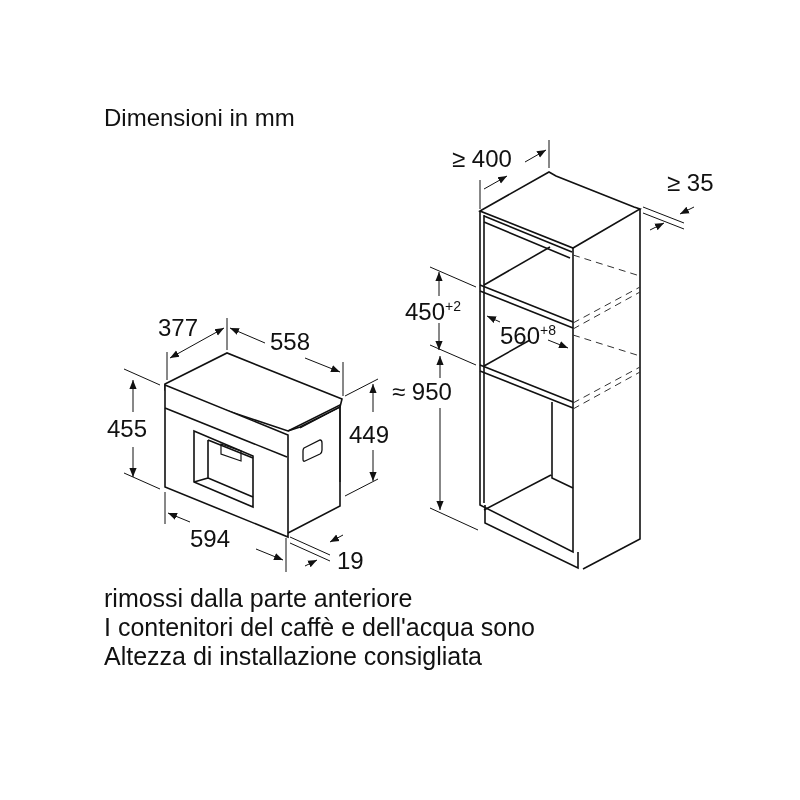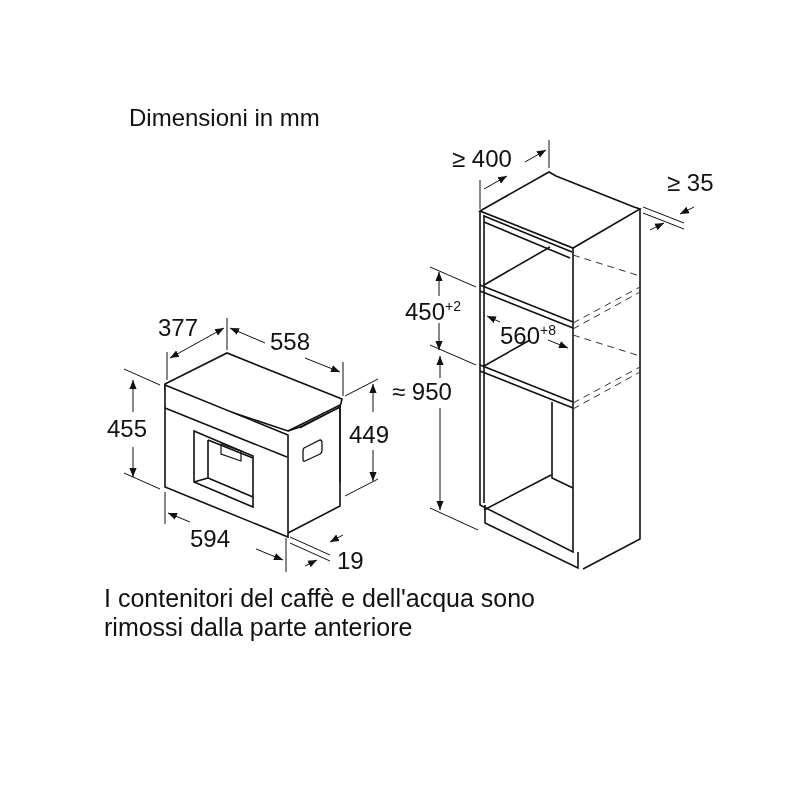--- a/index.html
+++ b/index.html
@@ -1,17 +1,17 @@
 <!DOCTYPE html>
 <html><head>
 <meta charset="utf-8">
 <style>
   html, body { margin:0; padding:0; background:#ffffff; }
   body { width:800px; height:800px; position:relative; overflow:hidden; font-family:"Liberation Sans", sans-serif; color:#111; }
-  .title { position:absolute; left:104px; top:103px; font-size:24px; line-height:30px;margin-left:25px; }
+  .title { position:absolute; left:104px; top:103px; font-size:24px; line-height:30px; }
   .notes { position:absolute; left:104px; top:584px; font-size:25px; line-height:29px; }
   .notes div { white-space:nowrap; }
   svg { position:absolute; left:0; top:0; }
   svg text { font-family:"Liberation Sans", sans-serif; fill:#111; }
   .dim { font-size:24px; }
   .sup { font-size:14px; }
 </style>
 </head>
 <body>
 
@@ -136,15 +136,16 @@
   </g>
 
   <text class="dim" x="452" y="167">≥ 400</text>
   <text class="dim" x="667" y="191">≥ 35</text>
   <text class="dim" x="405" y="320"><tspan>450</tspan><tspan class="sup" dy="-9">+2</tspan></text>
   <text class="dim" x="500" y="344"><tspan>560</tspan><tspan class="sup" dy="-9">+8</tspan></text>
   <text class="dim" x="392" y="400">≈ 950</text>
 </svg>
 
 <div class="notes">
+  <div>rimossi dalla parte anteriore</div>
   <div>I contenitori del caffè e dell'acqua sono</div>
-  <div>rimossi dalla parte anteriore</div>
+  <div>Altezza di installazione consigliata</div>
 </div>
 
 </body></html>

